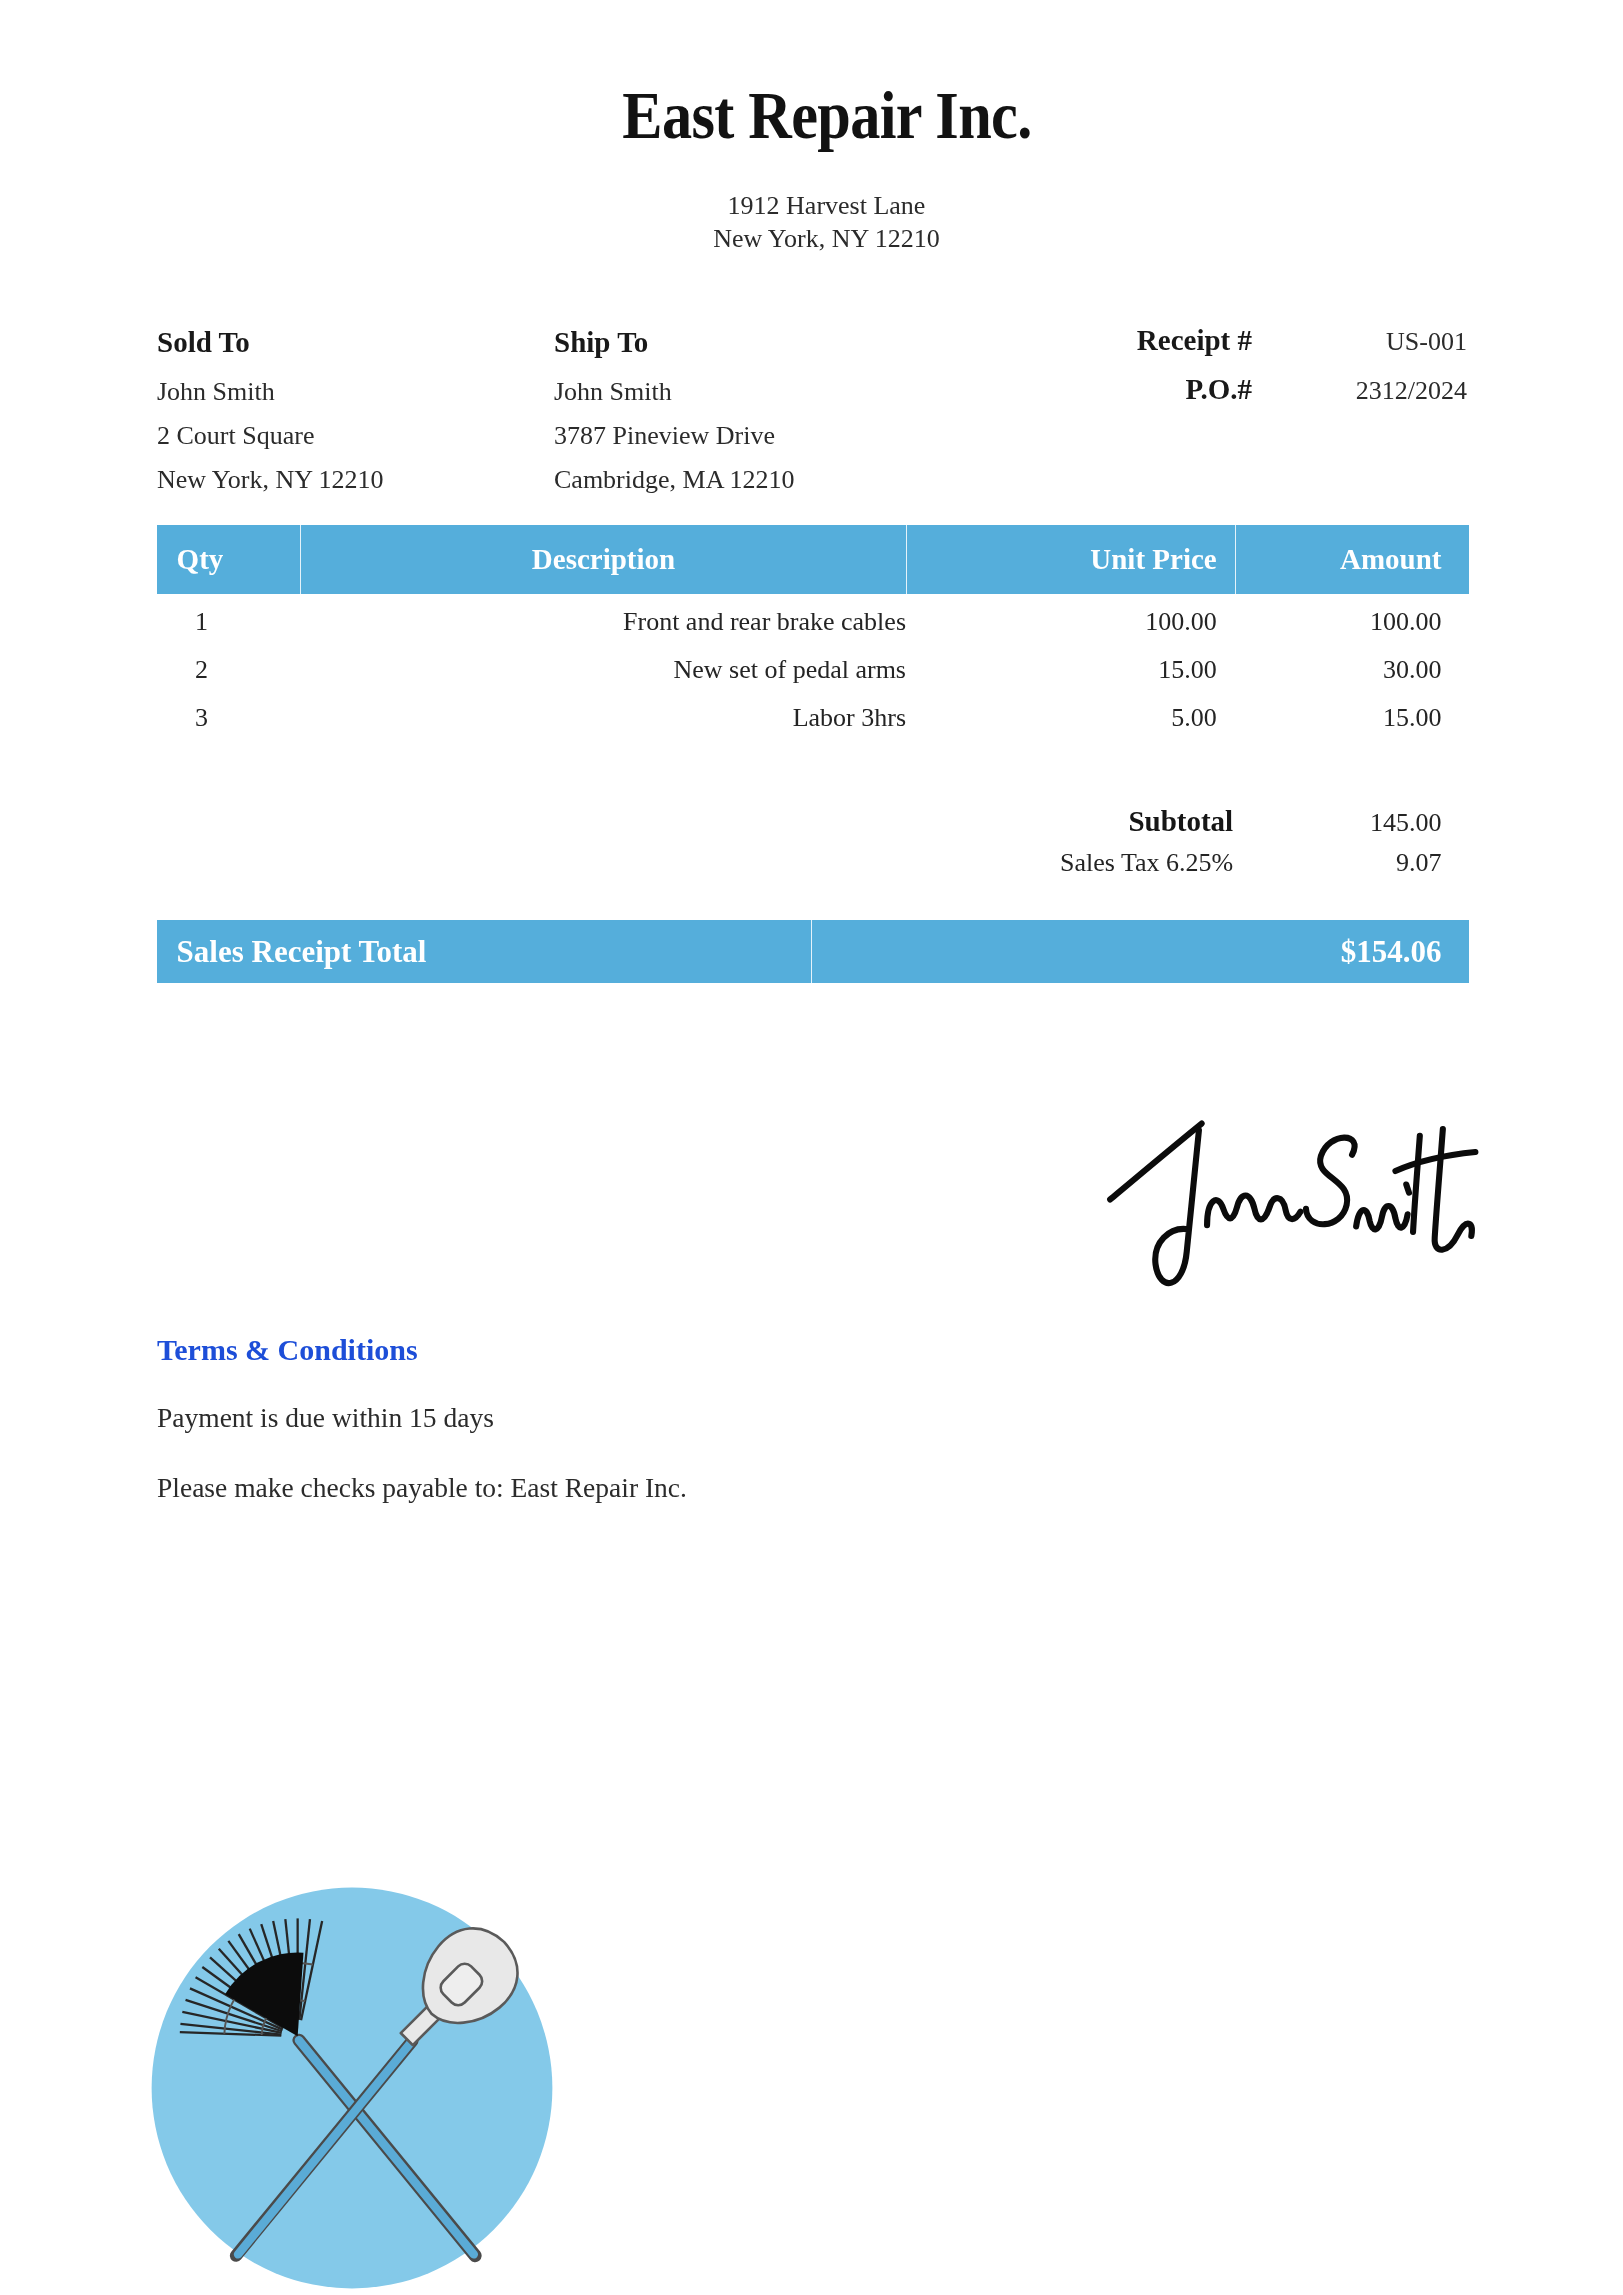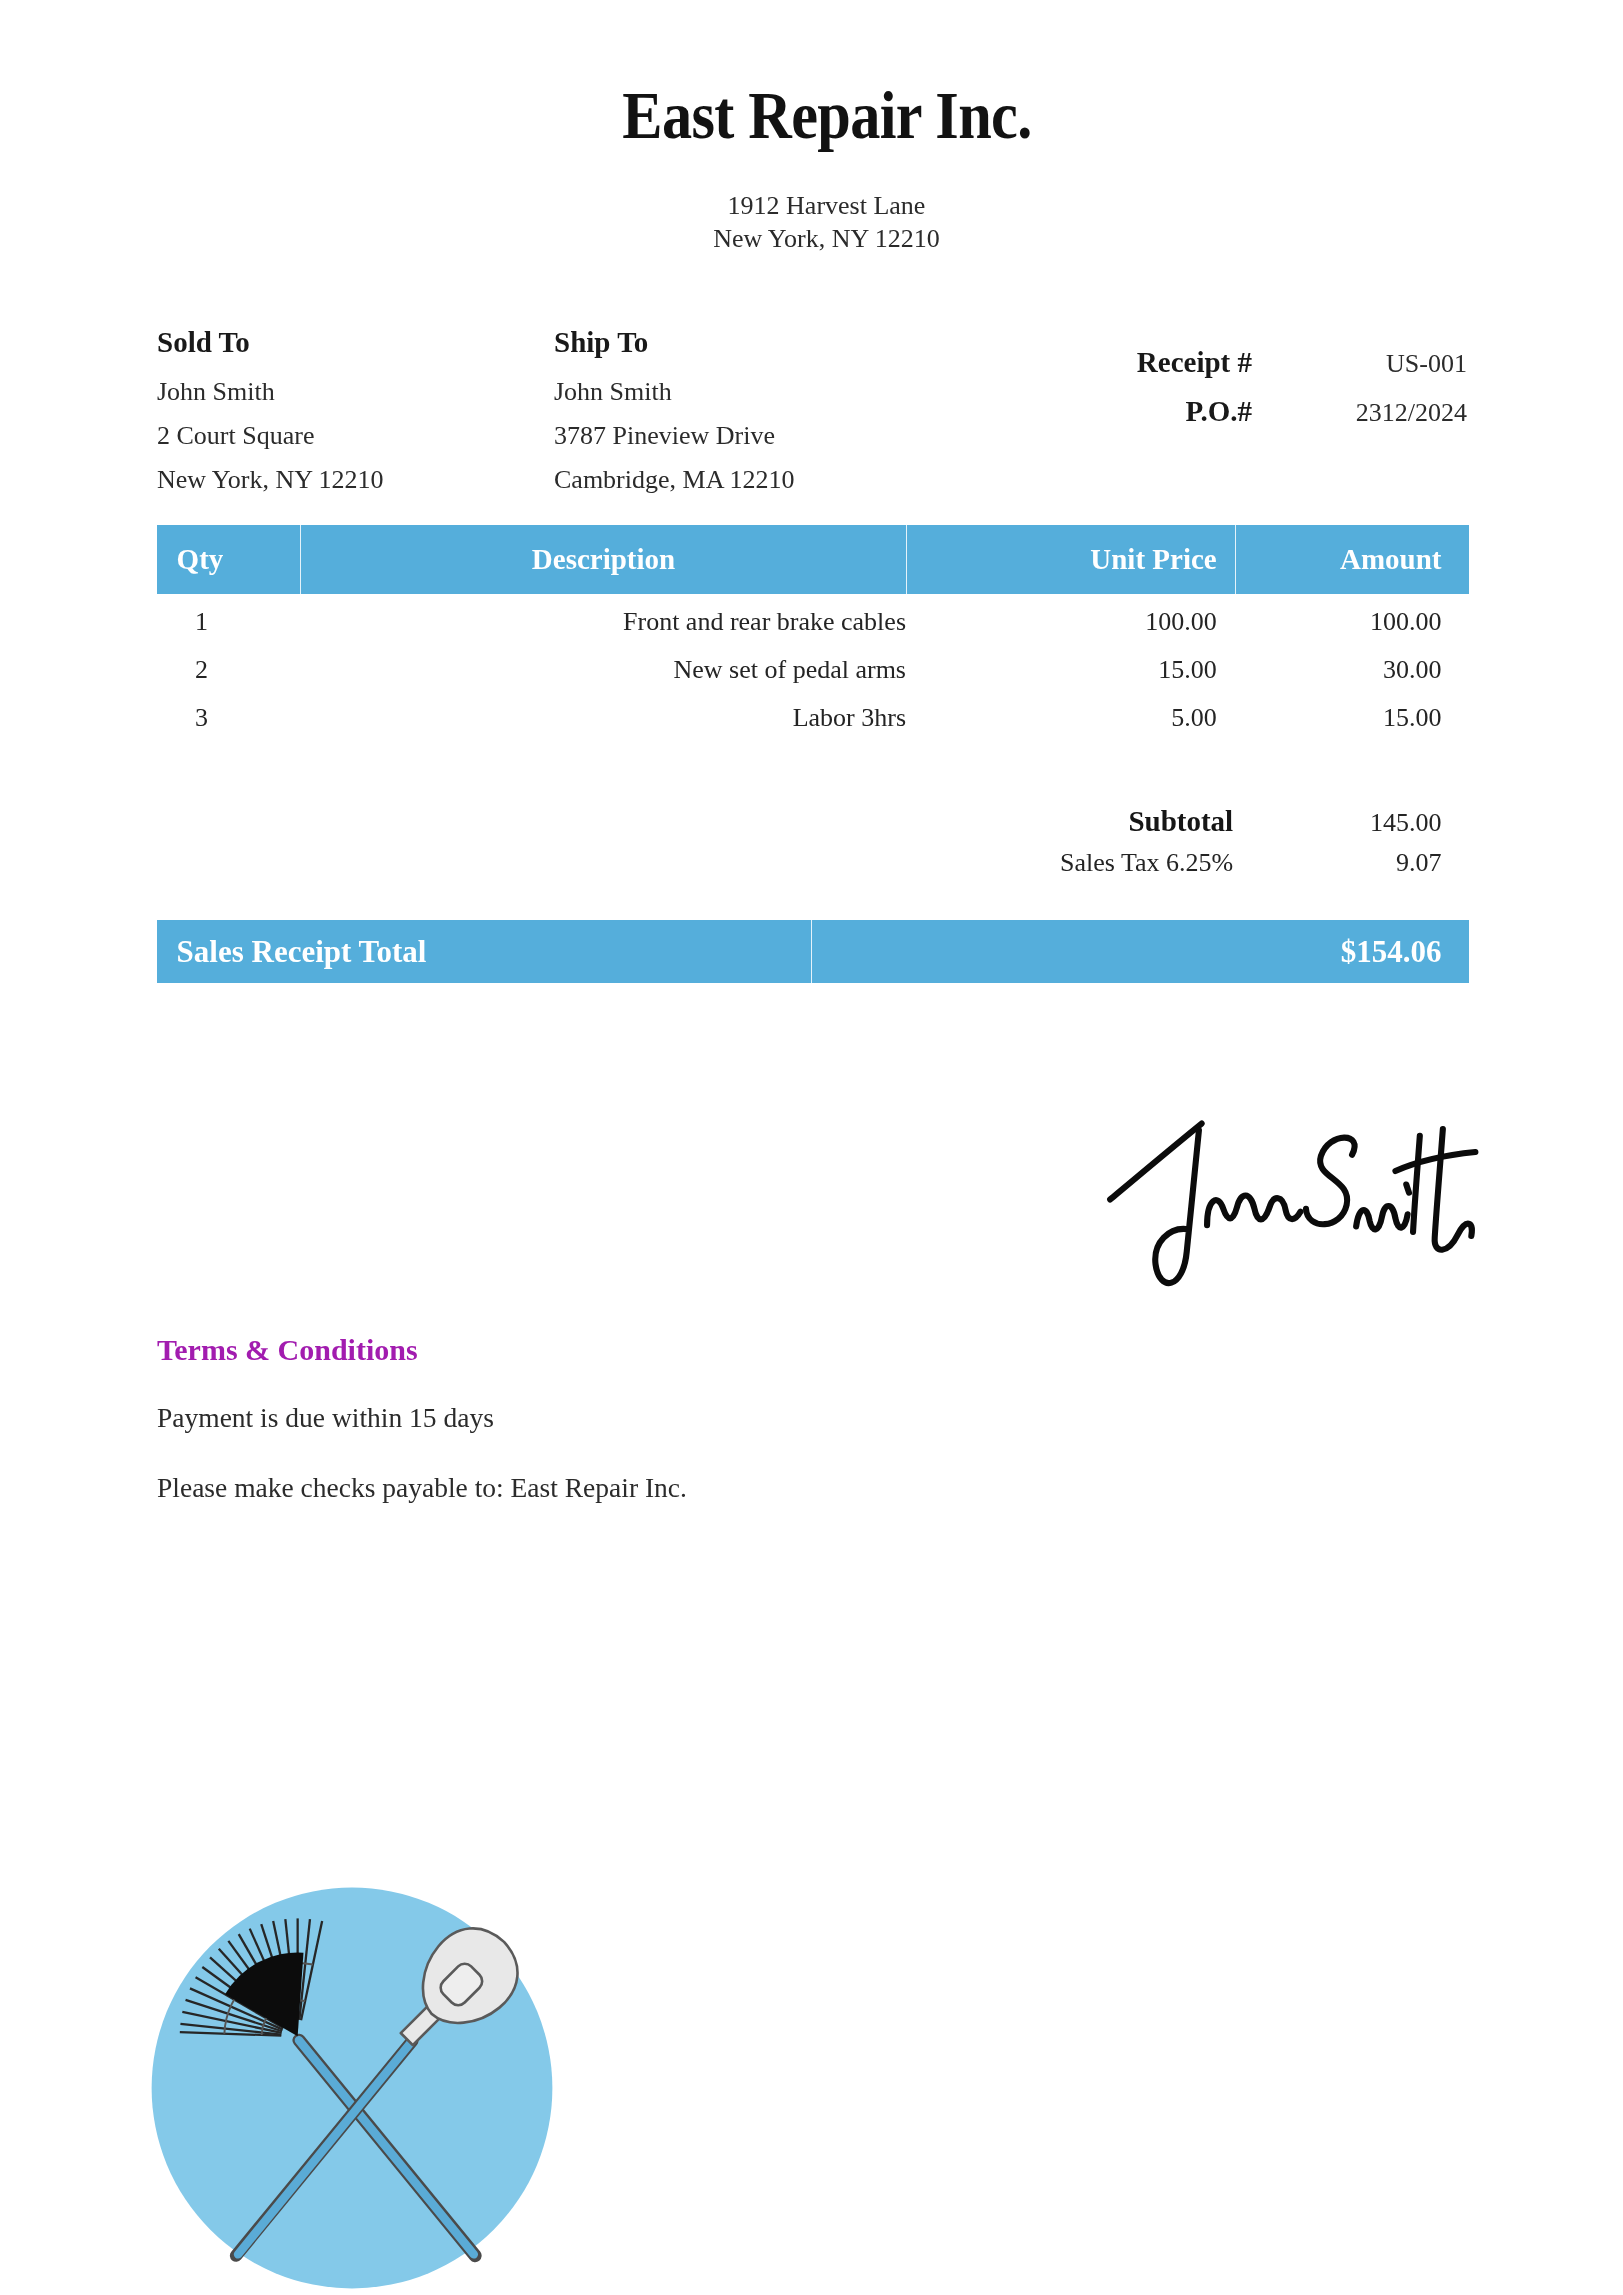--- a/index.html
+++ b/index.html
@@ -17,21 +17,21 @@
   .addr {
     position:absolute; top:189px; left:0; width:100%;
     text-align:center; font-size:26px; line-height:33px; color:#2b2b2b;
   }
   
   .party { position:absolute; top:326px; }
   .party.sold { left:157px; }
   .party.ship { left:554px; }
   .party .h { font-size:29px; font-weight:700; color:#191919; margin-bottom:17px; }
   .party .lines div { font-size:26px; line-height:32px; color:#2b2b2b;margin-top:12px; }
-  .meta { position:absolute; top:346px; left:1021px; width:446px; }
+  .meta { position:absolute; top:324px; left:1021px; width:446px; }
   .mrow { display:flex; align-items:baseline; margin-bottom:15.7px; }
   .ml { width:231px; text-align:right; font-weight:700; font-size:29px; color:#191919; }
   .mv { width:215px; text-align:right; font-size:26px; color:#2b2b2b; }
   
   .thead {
     position:absolute; left:157px; top:525px; width:1312px; height:69px;
     background:#55aedb; display:flex; align-items:center;
     color:#ffffff; font-weight:700; font-size:29px;
   }
   .thead > div { box-sizing:border-box; height:100%; display:flex; align-items:center; }
@@ -57,21 +57,21 @@
     position:absolute; left:157px; top:920px; width:1312px; height:63px;
     background:#55aedb; display:flex; align-items:center;
     color:#ffffff; font-weight:700; font-size:31px;
   }
   .tb-label { width:655px; box-sizing:border-box; padding-left:19.6px; height:100%;
               display:flex; align-items:center; border-right:1.3px solid rgba(255,255,255,.85); }
   .tb-value { flex:1; text-align:right; padding-right:27.5px; }
   
   .signature { position:absolute; left:1100px; top:1081px; width:393px; height:226px; }
   .terms { position:absolute; left:157px; top:1333px; }
-  .terms .th { font-size:30px; font-weight:700; color:#a21caf; }
+  .terms .th { font-size:30px; font-weight:700; color:#1d4ed8; }
   .terms .t1 { margin-top:35px; font-size:27.5px; color:#2b2b2b; }
   .terms .t2 { margin-top:38px; font-size:27.5px; color:#2b2b2b; }
   .logo { position:absolute; left:149px; top:1885px; width:406px; height:406px; }
 </style>
 </head>
 <body>
 
 <div class="page">
 
   <h1 class="title">East Repair Inc.</h1>

